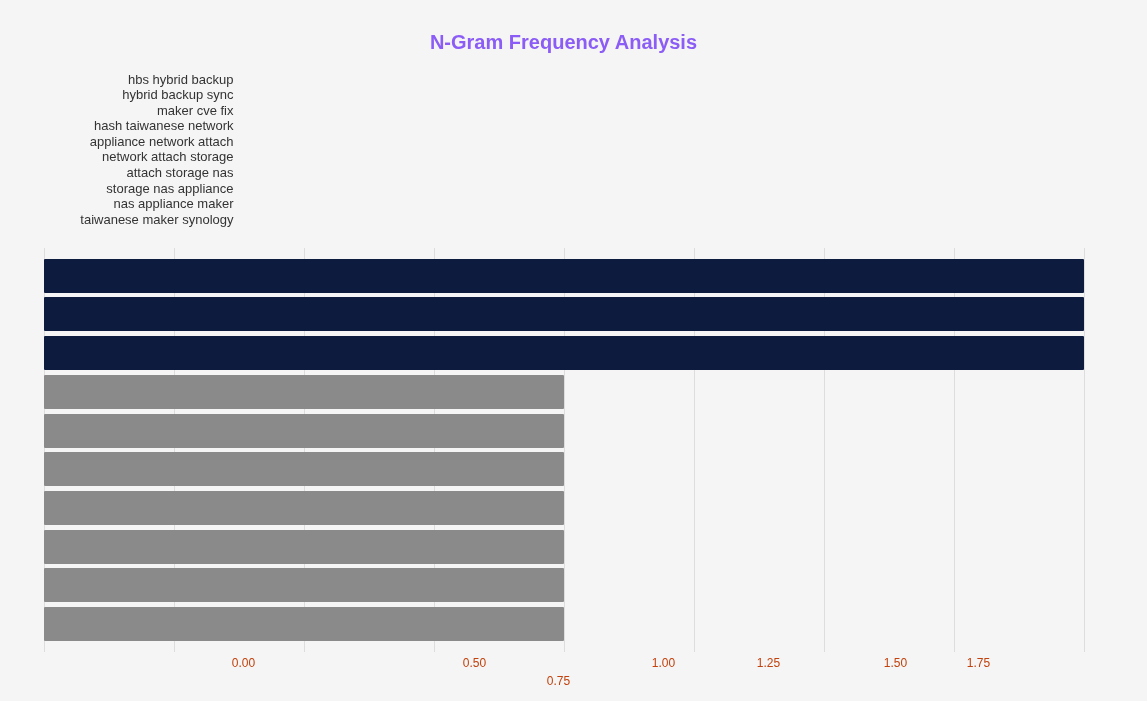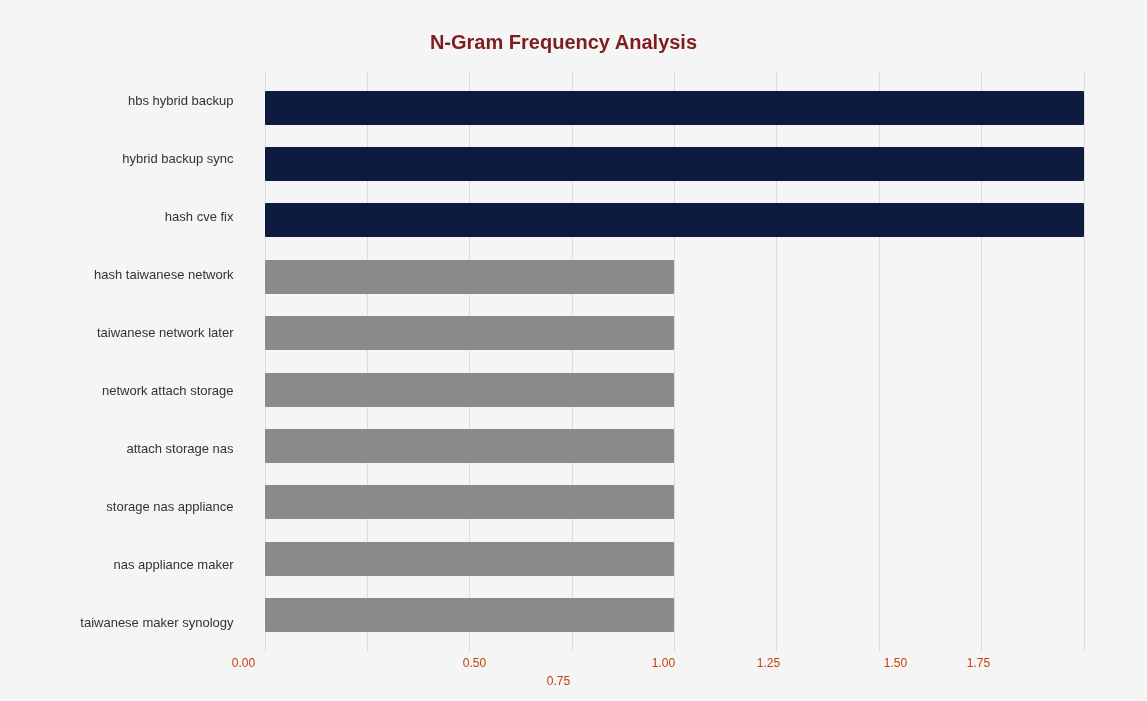--- a/index.html
+++ b/index.html
@@ -16,25 +16,26 @@
       background: #f5f5f5;
       width: 1100px;
       height: 680px;
       padding: 20px 40px 60px 20px;
       position: relative;
     }
     .chart-title {
       text-align: center;
       font-size: 20px;
       font-weight: bold;
-      color: #7f1d1d;
+      color: #8b5cf6;
       margin-bottom: 18px;
     }
     .chart-area {
       display: flex;
+      flex-direction: column;
       height: 580px;
       position: relative;
       gap: 21px;
     }
     .y-labels {
       display: flex;
       flex-direction: column;
       justify-content: space-around;
       width: 200px;
       padding-right: 10px;
@@ -107,23 +108,23 @@
 </head>
 <body>
 
 <div class="chart-container">
   <div class="chart-title">N-Gram Frequency Analysis</div>
 
   <div class="chart-area">
     <div class="y-labels" id="y-labels-container">
         <div class="y-label">hbs hybrid backup</div>
         <div class="y-label">hybrid backup sync</div>
-        <div class="y-label">hash cve fix</div>
+        <div class="y-label">maker cve fix</div>
         <div class="y-label">hash taiwanese network</div>
-        <div class="y-label">taiwanese network later</div>
+        <div class="y-label">appliance network attach</div>
         <div class="y-label">network attach storage</div>
         <div class="y-label">attach storage nas</div>
         <div class="y-label">storage nas appliance</div>
         <div class="y-label">nas appliance maker</div>
         <div class="y-label">taiwanese maker synology</div>
       </div>
 
     <div class="bars-section">
       <div class="grid-and-bars" id="bars-container">
         <div class="grid-lines" id="grid-lines-container">

